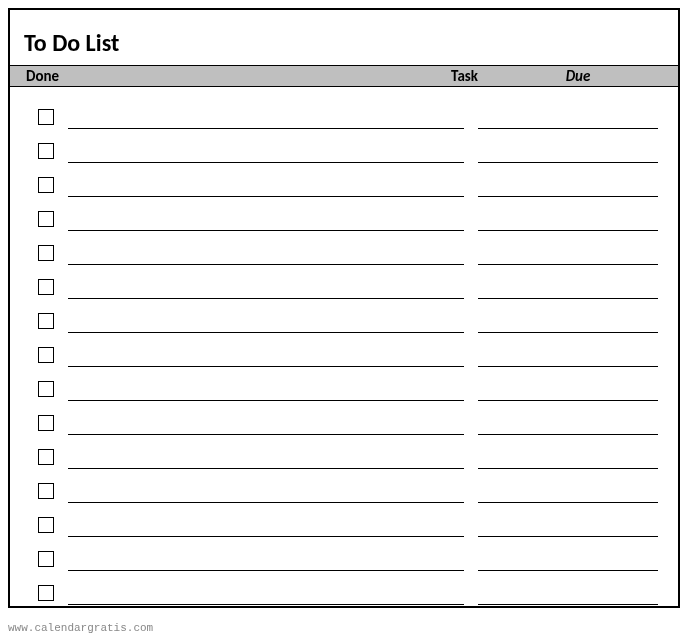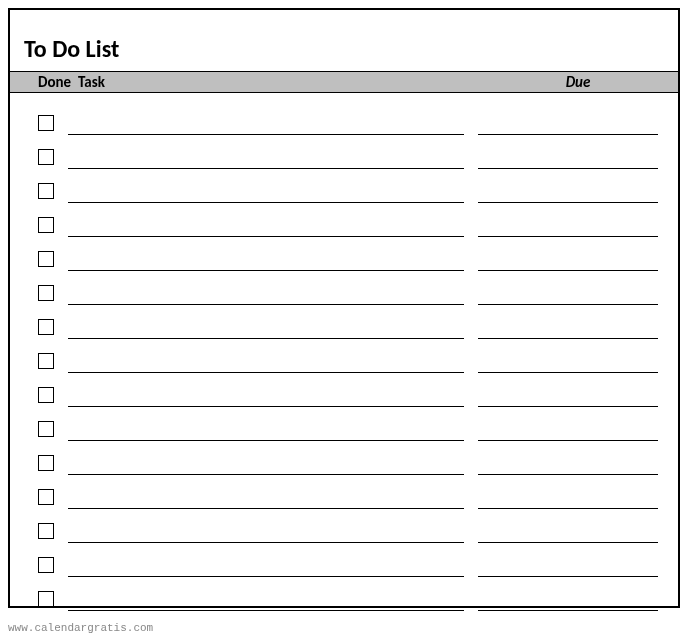--- a/index.html
+++ b/index.html
@@ -16,40 +16,40 @@
     }
     .container {
       border: 2px solid #000;
       width: 100%;
       height: 600px;
       background: #fff;
     }
     .title {
       font-size: 24px;
       font-weight: bold;
-      padding: 24px 14px 8px 14px;
+      padding: 18px 14px 8px 14px;
     }
     .header-row {
       display: flex;
       background: #bfbfbf;
       border-top: 1px solid #000;
       border-bottom: 1px solid #000;
       font-weight: bold;
       font-size: 15px;
       height: 22px;
       align-items: center;
     }
     .col-done {
       width: 68px;
       text-align: left;
-      padding-left: 28px;
+      padding-left: 16px;
     }
     .col-task {
       flex: 1;
-      text-align: left;
+      text-align: right;
     }
     .col-due {
       width: 200px;
       text-align: center;
       font-style: italic;
     }
     .rows-area {
       padding: 14px 14px 0 14px;
     }
     .task-row {

